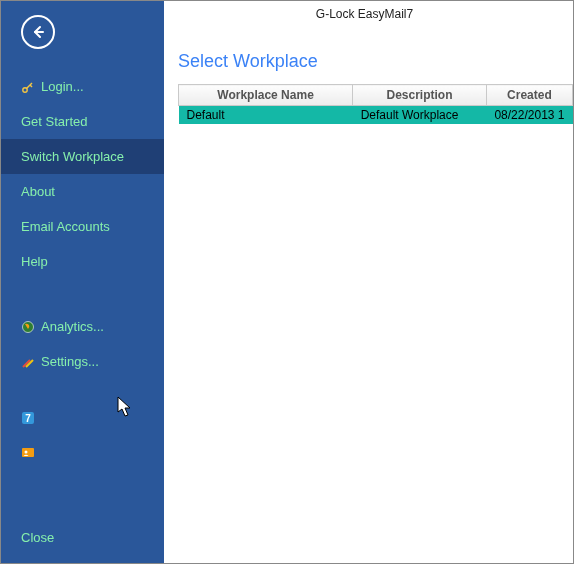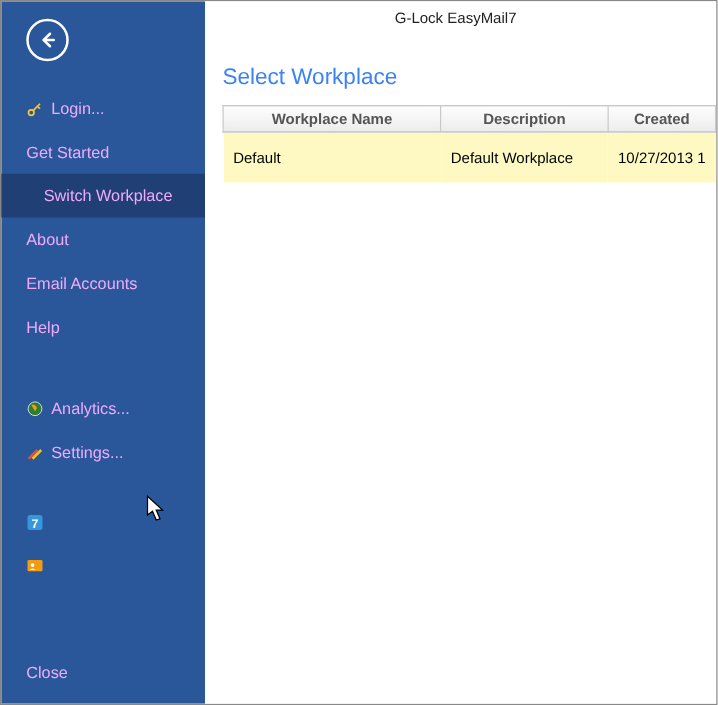--- a/index.html
+++ b/index.html
@@ -9,21 +9,21 @@
     width: 574px;
     height: 564px;
     display: flex;
     border: 1px solid #888;
     background: #fff;
     overflow: hidden;
   }
   .sidebar {
     width: 163px;
     background: #2a579a;
-    color: #f0abfc;
+    color: #86efac;
     display: flex;
     flex-direction: column;
     padding-top: 14px;
   }
   .back-btn {
     width: 34px;
     height: 34px;
     border: 2px solid #fff;
     border-radius: 50%;
     margin-left: 20px;
@@ -39,21 +39,20 @@
     cursor: pointer;
     display: flex;
     align-items: center;
     gap: 6px;
     font-size: 13px;
     white-space: nowrap;
     overflow: hidden;
   }
   .nav-item.active {
     background: #1f3f75;
-    justify-content: center;
   }
   .nav-item .ico {
     width: 14px;
     height: 14px;
     display: inline-flex;
     align-items: center;
     justify-content: center;
     flex-shrink: 0;
   }
   .spacer { height: 30px; }
@@ -90,22 +89,22 @@
   }
   .table th {
     text-align: center;
     font-weight: 600;
     color: #555;
     background: linear-gradient(#fdfdfd, #ececec);
     border: 1px solid #c9c9c9;
     padding: 3px 8px;
   }
   .table td {
-    padding: 13px 8px;
-    background: #fef9c3;
+    padding: 2px 8px;
+    background: #14b8a6;
     color: #000;
     white-space: nowrap;
   }
   .col-name { width: 180px; }
   .col-desc { width: 135px; margin-top: 25px; }
   .cursor {
     position: absolute;
     left: 117px;
     top: 396px;
     pointer-events: none;
@@ -211,21 +210,21 @@
         <tr>
           <th class="col-name">Workplace Name</th>
           <th class="col-desc">Description</th>
           <th>Created</th>
         </tr>
       </thead>
       <tbody>
         <tr>
           <td>Default</td>
           <td>Default Workplace</td>
-          <td>10/27/2013 1</td>
+          <td>08/22/2013 1</td>
         </tr>
       </tbody>
     </table>
   </div>
 </div>
 
 <svg class="cursor" width="18" height="22" viewBox="0 0 18 22">
     <path d="M1 1 L1 16 L5 13 L8 20 L11 19 L8 12 L13 12 Z" fill="#fff" stroke="#000" stroke-width="1"></path>
   </svg>
 

